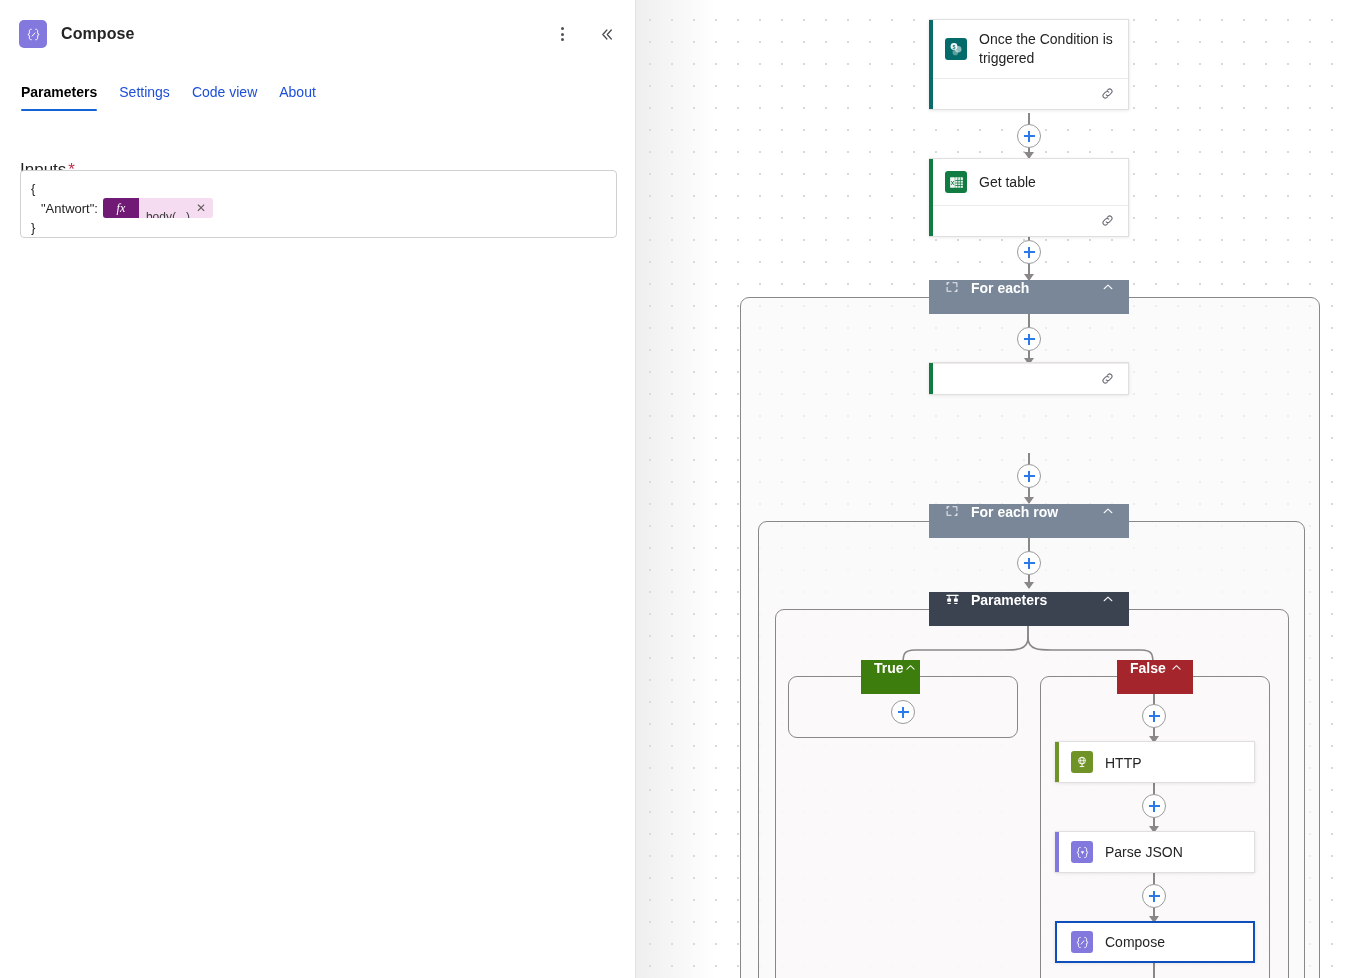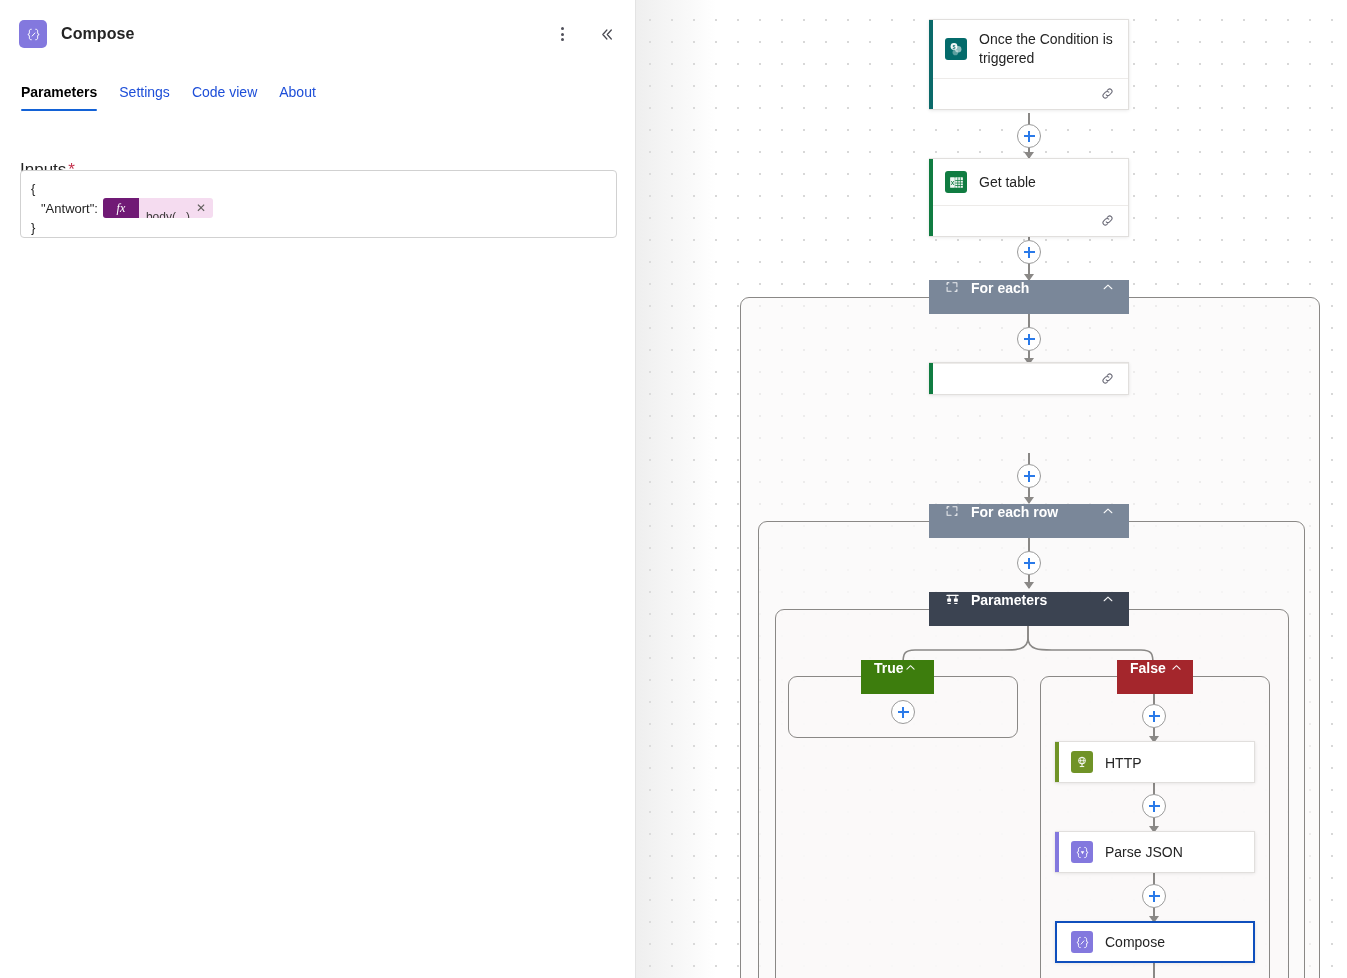--- a/index.html
+++ b/index.html
@@ -415,21 +415,21 @@
         </svg>
       </span>
       <span class="sh-label">Parameters</span>
       <span class="sh-chev">
         <svg width="14" height="14" viewBox="0 0 16 16" fill="none" aria-hidden="true">
           <path d="M3.6 10L8 5.8 12.4 10" stroke="#ffffff" stroke-width="1.25" stroke-linecap="round" stroke-linejoin="round"></path>
         </svg>
       </span>
     </div>
 
-    <div class="scope-head" style="left:225px; top:660px; width:73px; background:#3d7d0d; padding:0 24px 0 13px;">
+    <div class="scope-head" style="left:225px; top:660px; width:59px; background:#3d7d0d; padding:0 24px 0 13px;">
       <span class="sh-label">True</span>
       <span class="sh-chev">
         <svg width="13" height="13" viewBox="0 0 16 16" fill="none" aria-hidden="true">
           <path d="M3.6 10L8 5.8 12.4 10" stroke="#ffffff" stroke-width="1.3" stroke-linecap="round" stroke-linejoin="round"></path>
         </svg>
       </span>
     </div>
 
     <div class="scope-head" style="left:481px; top:660px; width:76px; background:#a4262c; padding:0 10px 0 13px;">
       <span class="sh-label">False</span>

